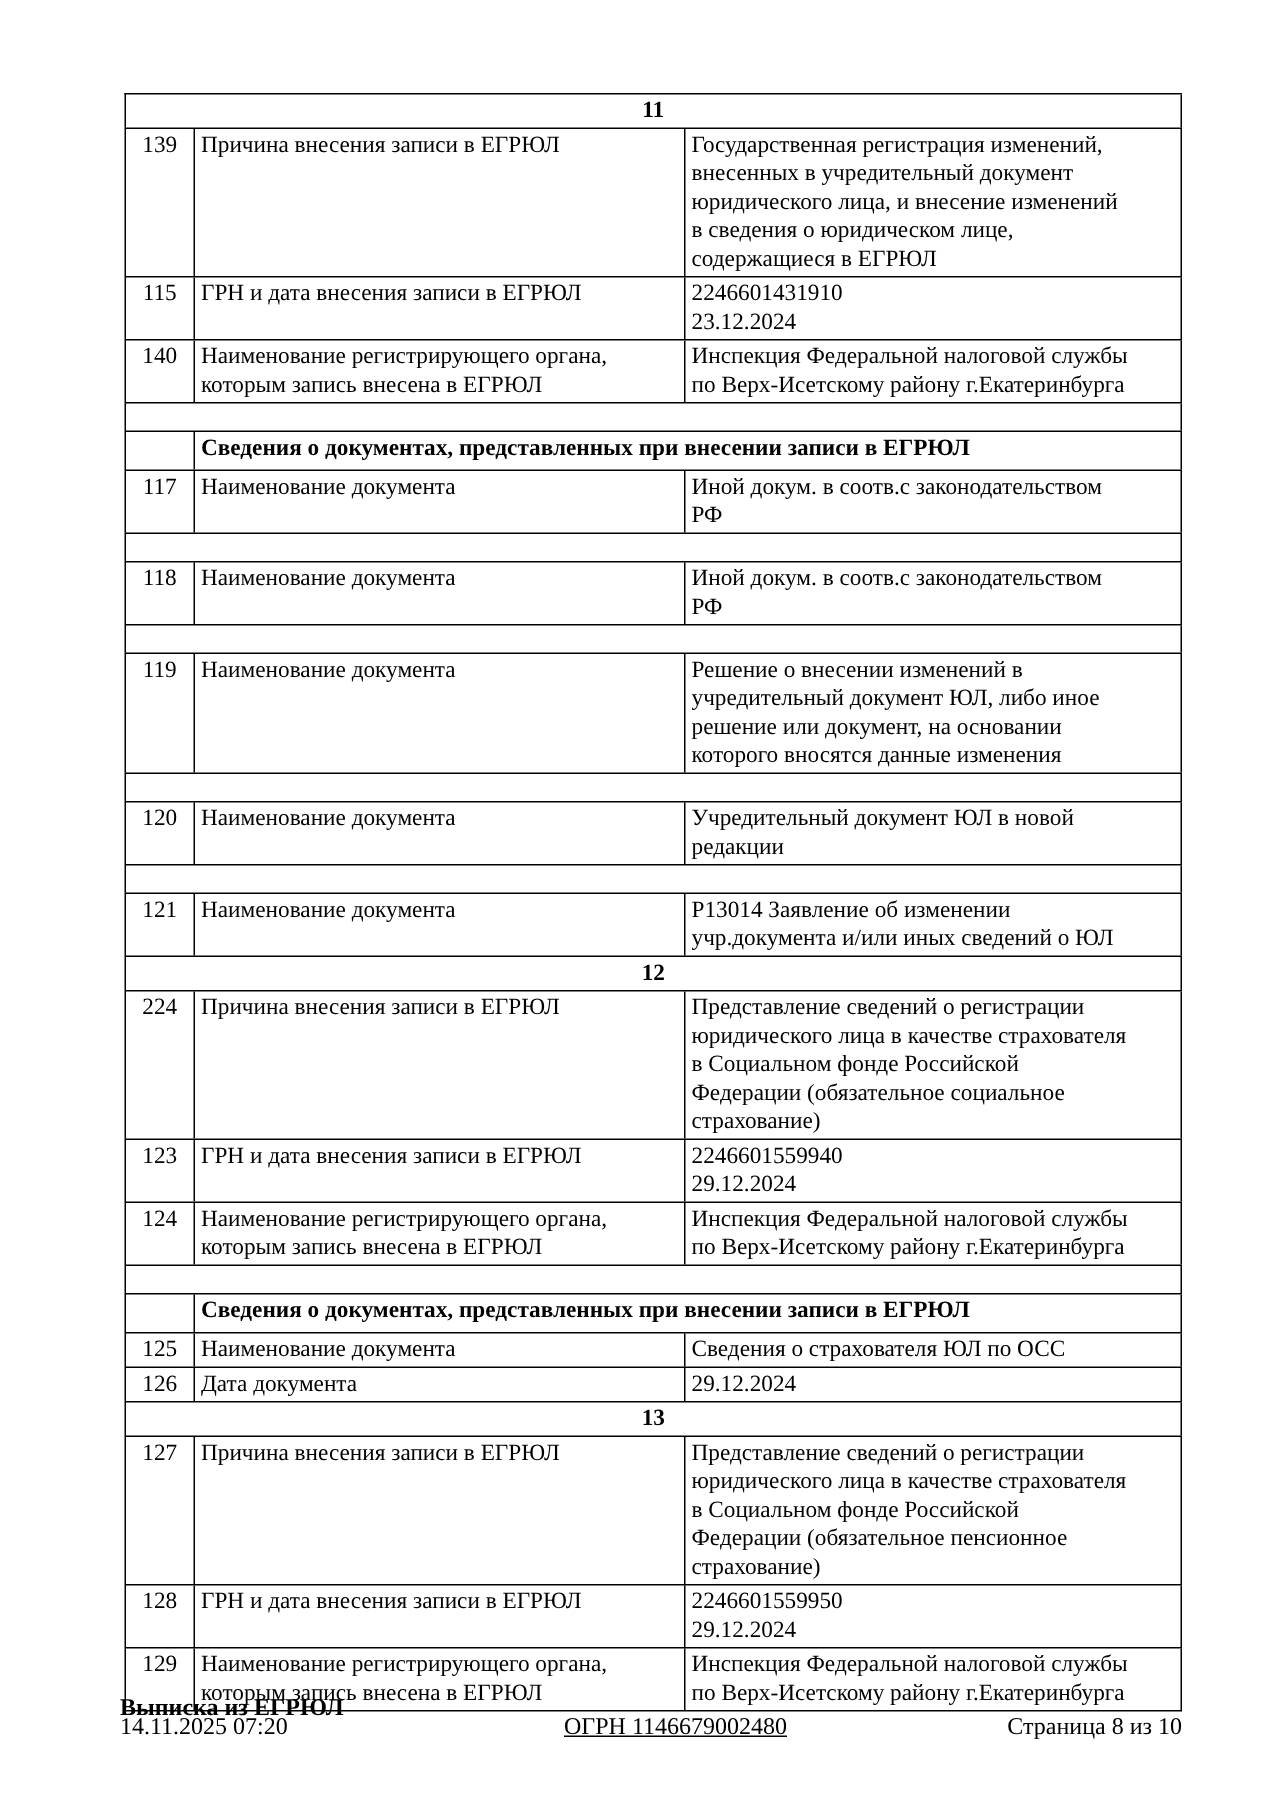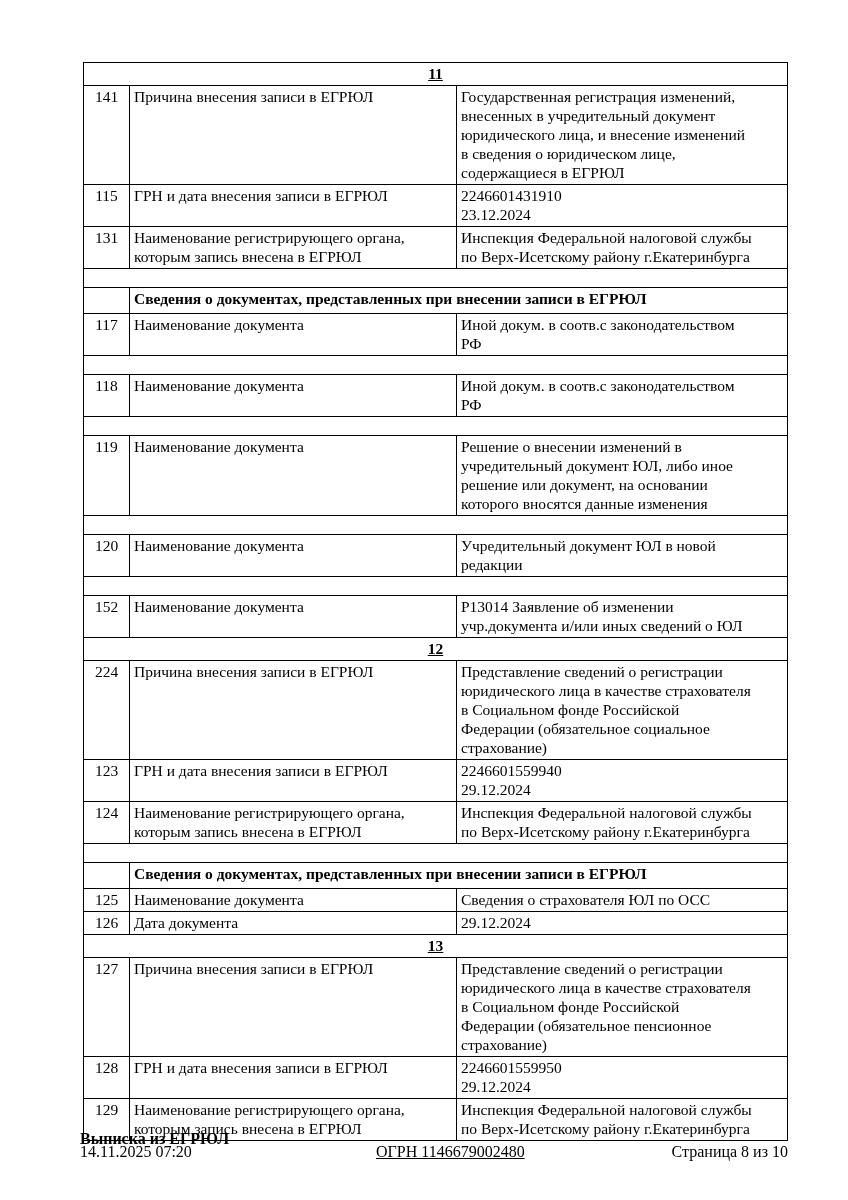--- a/index.html
+++ b/index.html
@@ -29,21 +29,21 @@
     padding: 1px 4px 2px 4px;
     font-size: 15.5px;
     line-height: 19px;
     white-space: pre-line;
     box-sizing: border-box;
   }
   .c-num   { flex: 0 0 46px; width: 46px; text-align: center; padding-left: 1px; padding-right: 1px; }
   .c-label { flex: 0 0 327px; width: 327px; }
   .c-value { flex: 1 1 auto; }
   .c-full  { flex: 1 1 auto; }
-  .row.sect .c-full { text-align: center; font-weight: bold; text-decoration: underline; }
+  .row.sect .c-full { text-align: center; font-weight: bold; }
   .row.gap  .c-full { height: 18px; padding: 0; }
   .row.subhead .c-full { min-height: 25px; font-weight: bold; }
   .footer {
     position: absolute;
     left: 80px; top: 1132px;
     width: 708px;
     display: flex;
     align-items: flex-end;
     font-size: 16px;
     line-height: 13px;
@@ -58,38 +58,38 @@
 
 <div class="page">
 
   <div class="tbl">
 
     <div class="row sect">
       <div class="cell c-full">11</div>
     </div>
 
     <div class="row">
-      <div class="cell c-num">141</div>
+      <div class="cell c-num">139</div>
       <div class="cell c-label">Причина внесения записи в ЕГРЮЛ</div>
       <div class="cell c-value">Государственная регистрация изменений,
 внесенных в учредительный документ
 юридического лица, и внесение изменений
 в сведения о юридическом лице,
 содержащиеся в ЕГРЮЛ</div>
     </div>
 
     <div class="row">
       <div class="cell c-num">115</div>
       <div class="cell c-label">ГРН и дата внесения записи в ЕГРЮЛ</div>
       <div class="cell c-value">2246601431910
 23.12.2024</div>
     </div>
 
     <div class="row">
-      <div class="cell c-num">131</div>
+      <div class="cell c-num">140</div>
       <div class="cell c-label">Наименование регистрирующего органа,
 которым запись внесена в ЕГРЮЛ</div>
       <div class="cell c-value">Инспекция Федеральной налоговой службы
 по Верх-Исетскому району г.Екатеринбурга</div>
     </div>
 
     <div class="row gap">
       <div class="cell c-full"></div>
     </div>
 
@@ -138,21 +138,21 @@
       <div class="cell c-label">Наименование документа</div>
       <div class="cell c-value">Учредительный документ ЮЛ в новой
 редакции</div>
     </div>
 
     <div class="row gap">
       <div class="cell c-full"></div>
     </div>
 
     <div class="row">
-      <div class="cell c-num">152</div>
+      <div class="cell c-num">121</div>
       <div class="cell c-label">Наименование документа</div>
       <div class="cell c-value">Р13014 Заявление об изменении
 учр.документа и/или иных сведений о ЮЛ</div>
     </div>
 
     <div class="row sect">
       <div class="cell c-full">12</div>
     </div>
 
     <div class="row">

